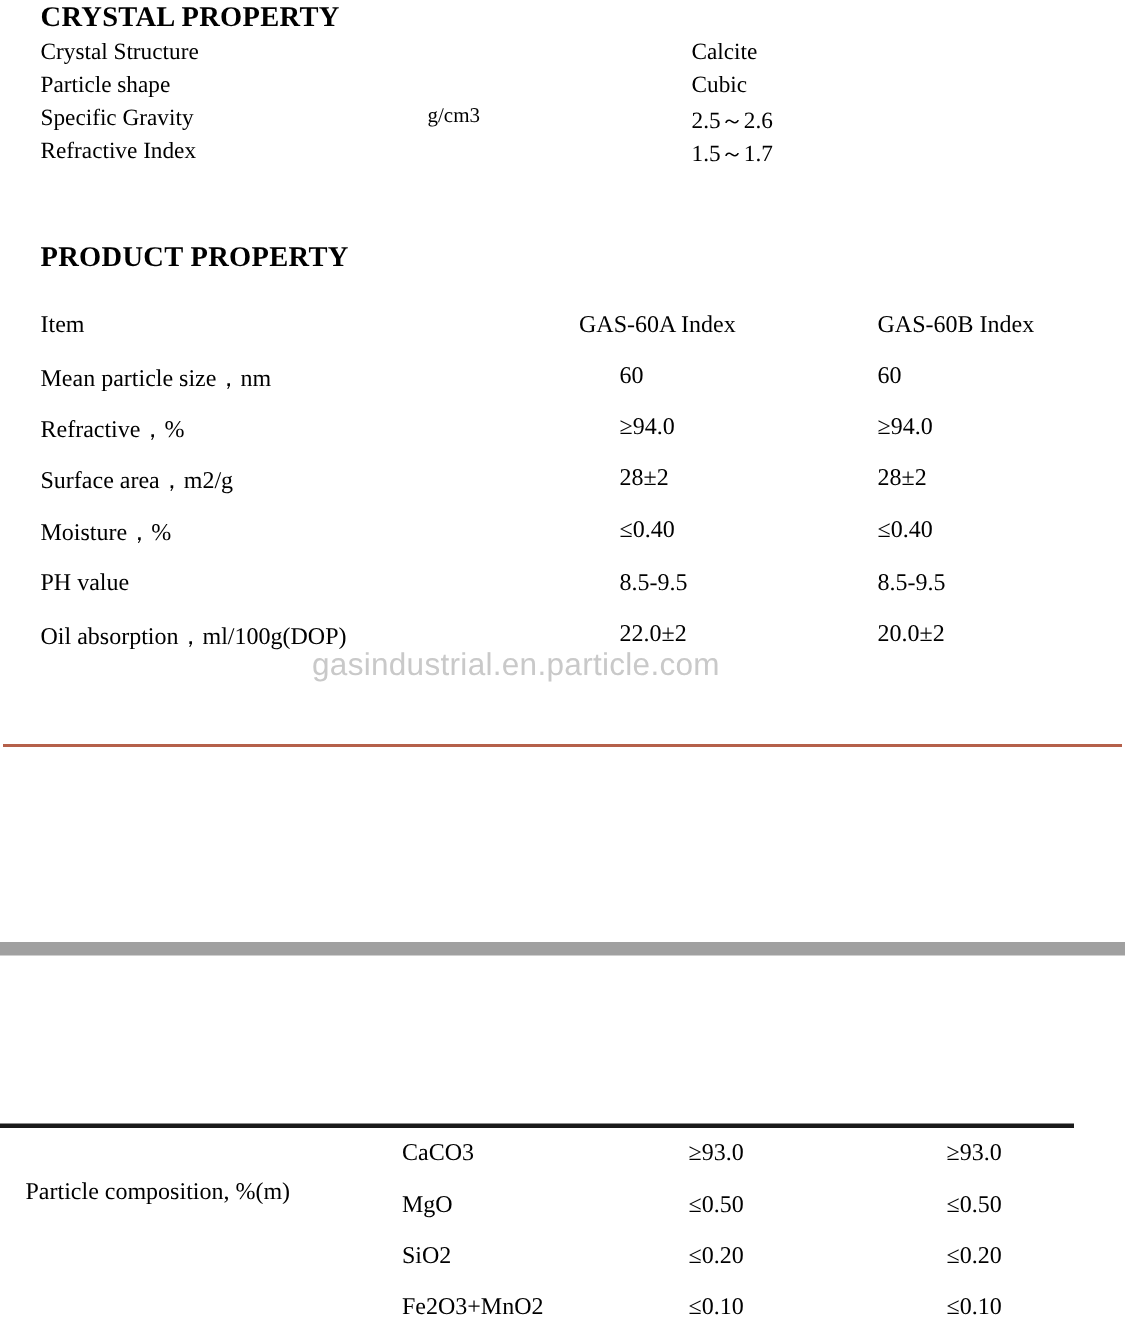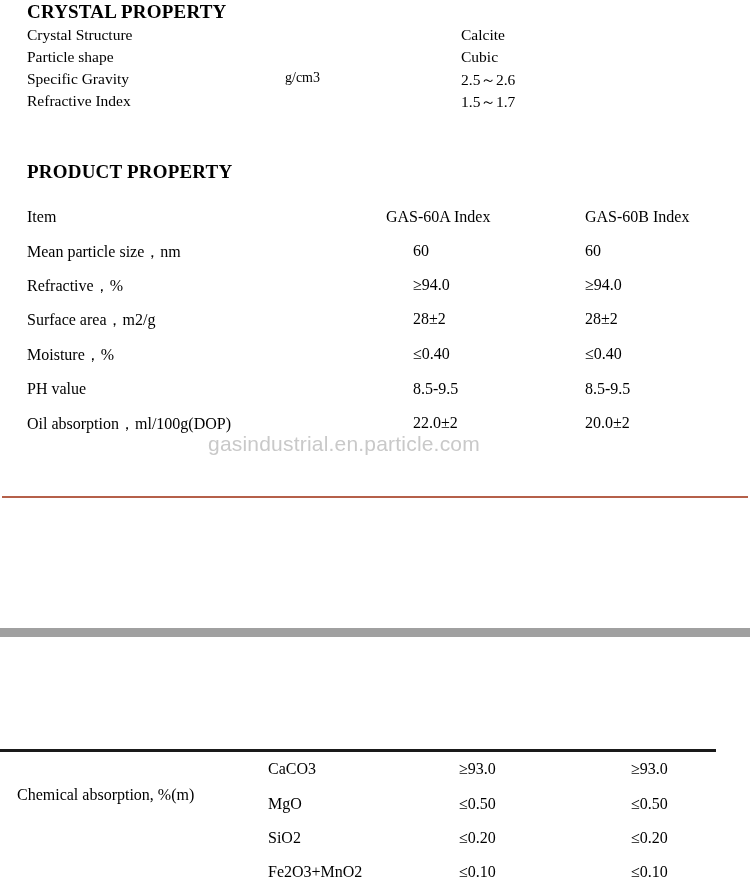--- a/index.html
+++ b/index.html
@@ -179,21 +179,21 @@
 </div>
 
 <div id="watermark">gasindustrial.en.particle.com</div>
 
 <div id="red-rule"></div>
 <div id="gray-bar"></div>
 <div id="black-rule"></div>
 
 <div id="chemical-section">
 
-  <div id="chem-label">Chemical absorption, %(m)</div>
+  <div id="chem-label">Particle composition, %(m)</div>
 
   <div class="chem-row" style="top:760px;">
     <span class="chem-name">CaCO3</span>
     <span class="chem-a">≥93.0</span>
     <span class="chem-b">≥93.0</span>
   </div>
 
   <div class="chem-row" style="top:795px;">
     <span class="chem-name">MgO</span>
     <span class="chem-a">≤0.50</span>

